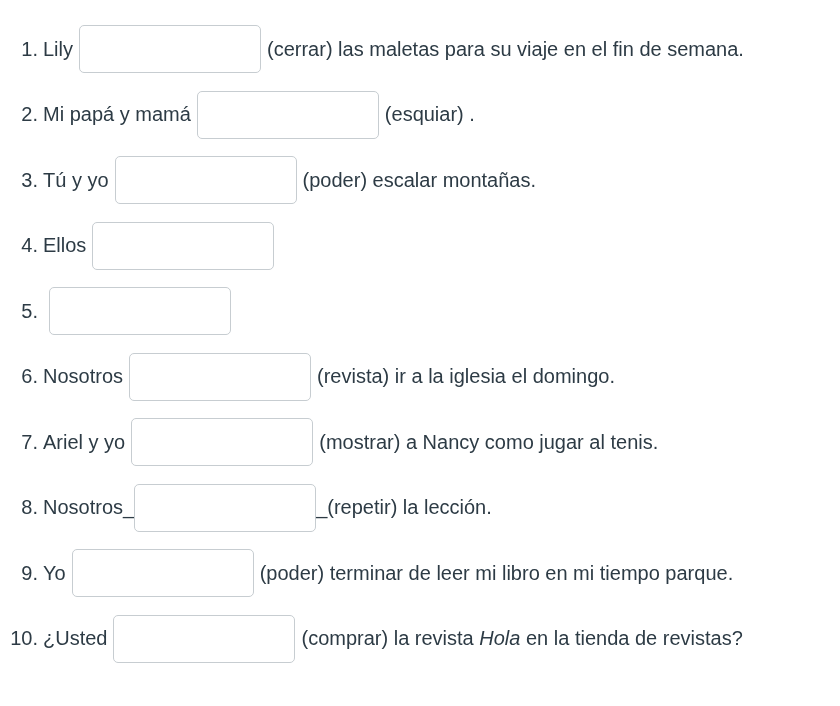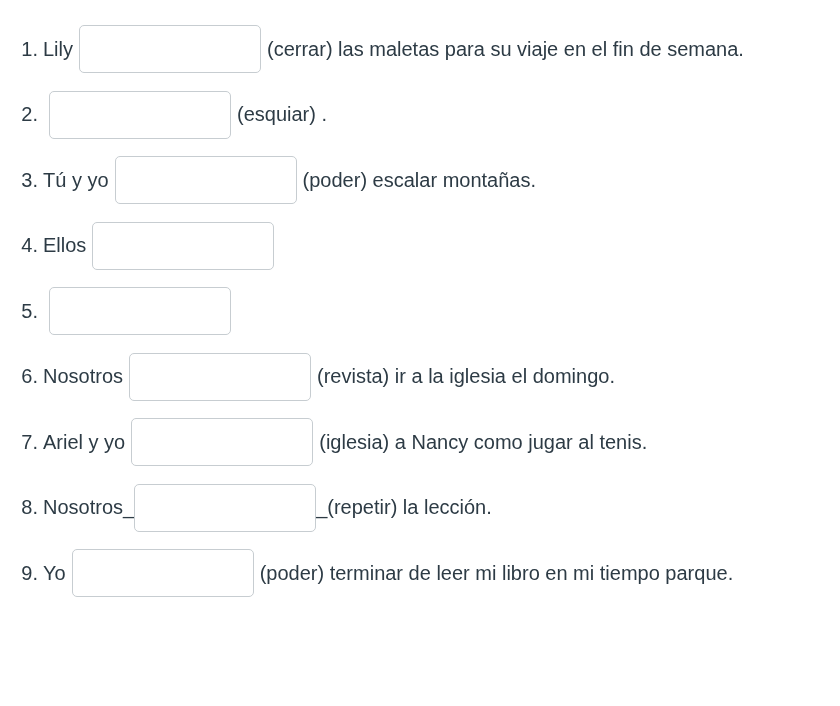--- a/index.html
+++ b/index.html
@@ -67,20 +67,21 @@
 <div class="sheet">
   <div id="rows">
       <div class="row">
     <span class="num">1.</span>
     <span class="pre">Lily</span>
     <input type="text" class="blank" style="">
     <span class="post"><b>(cerrar)</b><span> las maletas para su viaje en el fin de semana.</span></span>
   </div>
       <div class="row">
     <span class="num">2.</span>
+    <span class="pre">Mi papá y mamá</span>
     <input type="text" class="blank" style="">
     <span class="post"><span>(esquiar) .</span></span>
   </div>
       <div class="row">
     <span class="num">3.</span>
     <span class="pre">Tú y yo</span>
     <input type="text" class="blank" style="">
     <span class="post"><b>(poder)</b><span> escalar montañas.</span></span>
   </div>
       <div class="row">
@@ -95,28 +96,34 @@
       <div class="row">
     <span class="num">6.</span>
     <span class="pre">Nosotros</span>
     <input type="text" class="blank" style="">
     <span class="post"><b>(revista)</b><span> ir a la iglesia el domingo.</span></span>
   </div>
       <div class="row">
     <span class="num">7.</span>
     <span class="pre">Ariel y yo</span>
     <input type="text" class="blank" style="">
-    <span class="post"><b>(iglesia)</b><span> a Nancy como jugar al tenis.</span></span>
+    <span class="post"><b>(mostrar)</b><span> a Nancy como jugar al tenis.</span></span>
   </div>
       <div class="row">
     <span class="num">8.</span>
     <span class="pre">Nosotros_</span>
     <input type="text" class="blank tight" style="">
     <span class="post"><span>_</span><b>(repetir)</b><span> la lección.</span></span>
   </div>
       <div class="row">
     <span class="num">9.</span>
     <span class="pre">Yo</span>
     <input type="text" class="blank" style="">
     <span class="post"><b>(poder)</b><span> terminar de leer mi libro en mi tiempo parque.</span></span>
   </div>
+      <div class="row">
+    <span class="num">10.</span>
+    <span class="pre">¿Usted</span>
+    <input type="text" class="blank" style="">
+    <span class="post"><span>(comprar) la revista </span><i>Hola</i><span> en la tienda de revistas?</span></span>
+  </div>
     </div>
 </div>
 
 </body></html>

